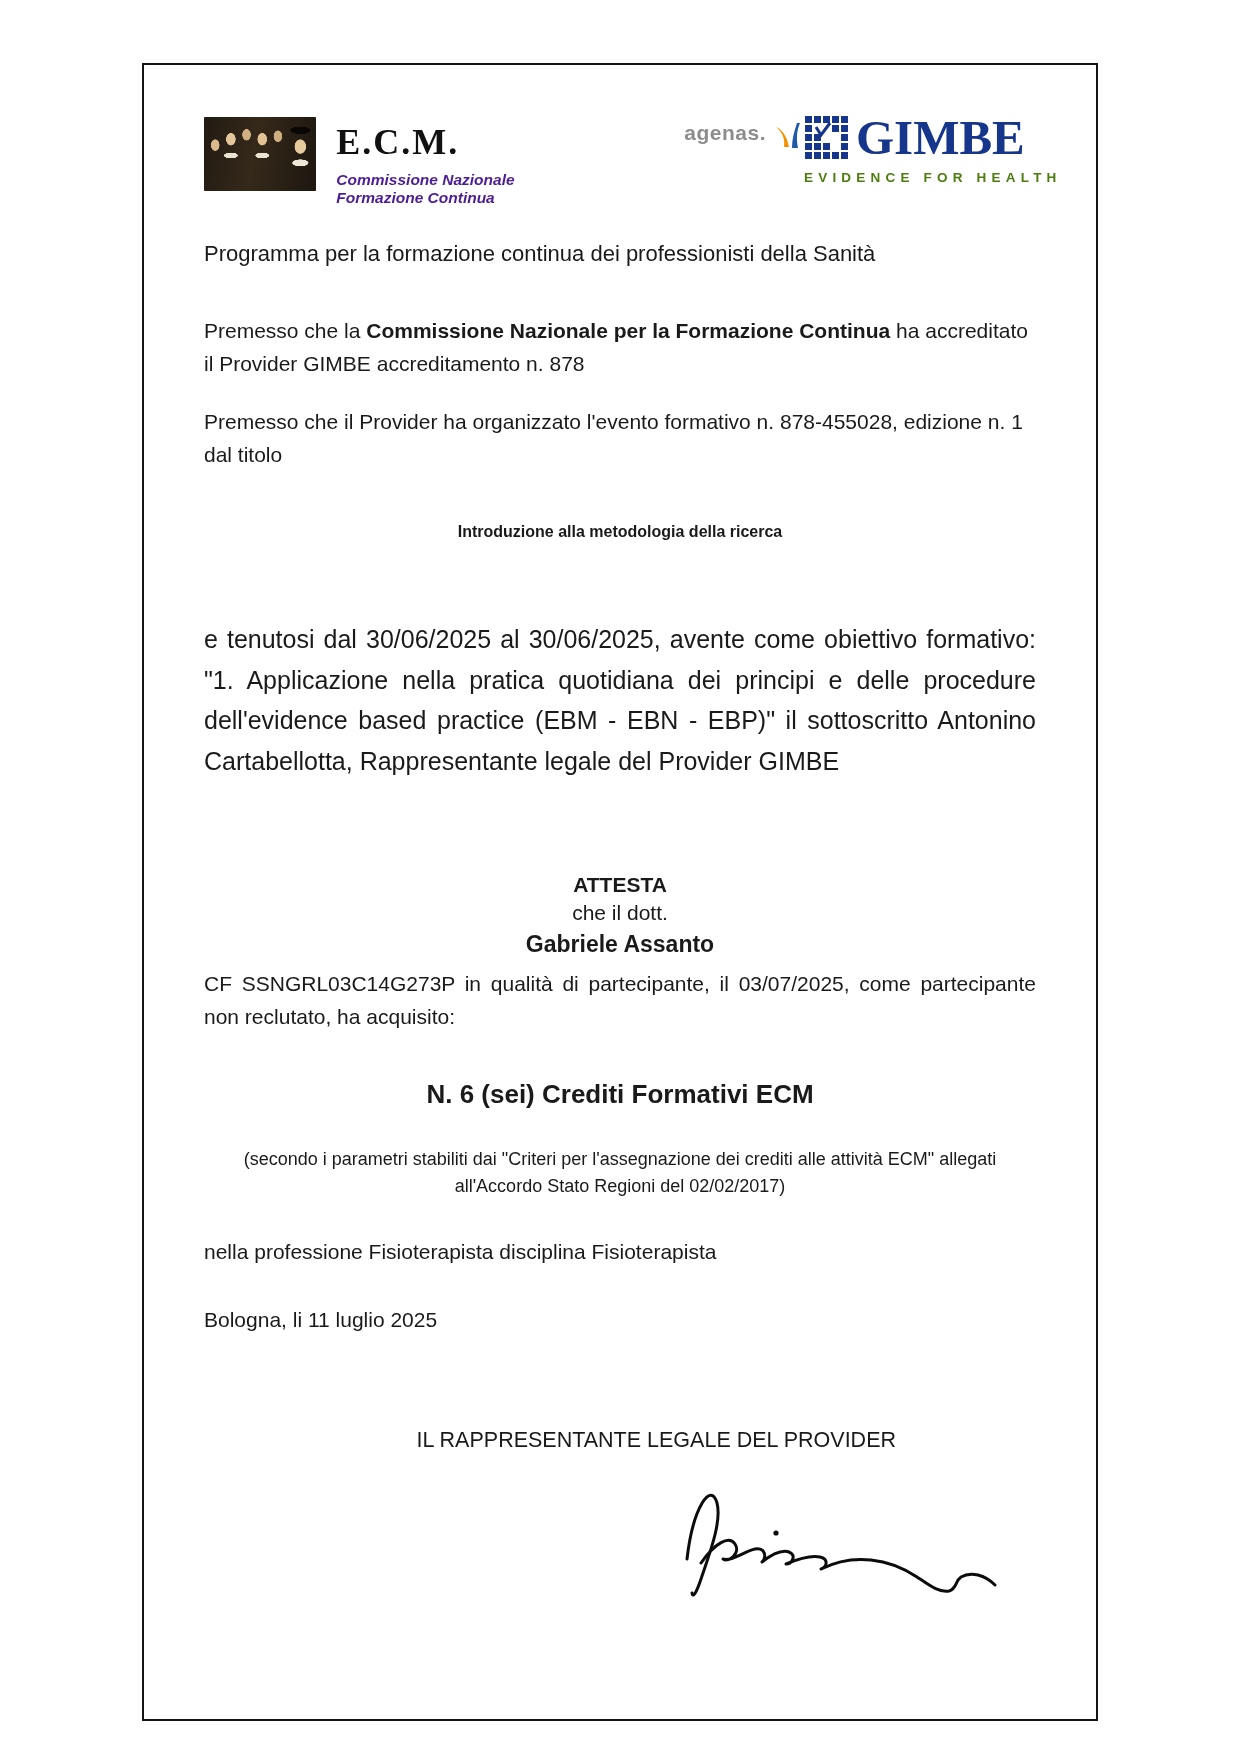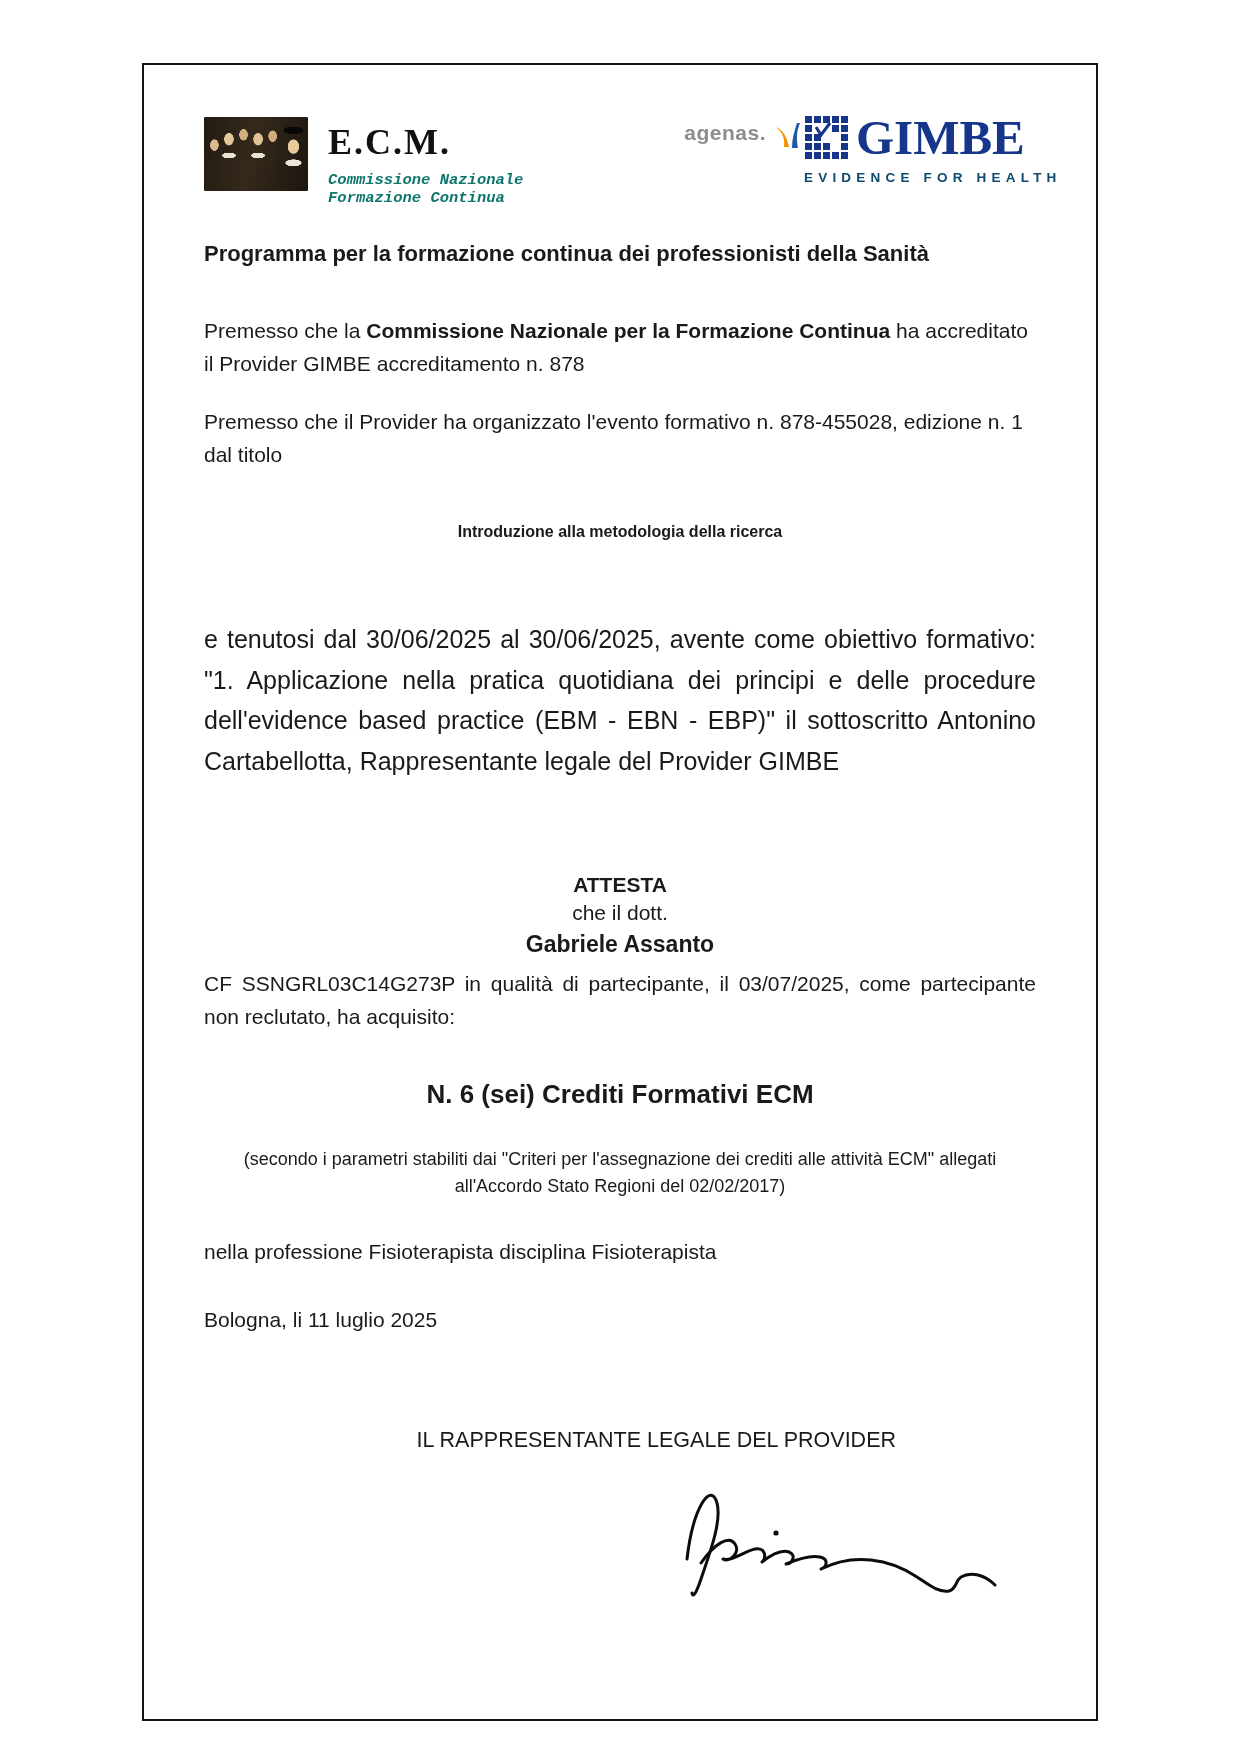--- a/index.html
+++ b/index.html
@@ -38,43 +38,43 @@
       radial-gradient(ellipse 12px 5px at 52% 52%, #e9e4d2 0 55%, rgba(0,0,0,0) 60%),
       radial-gradient(ellipse 14px 6px at 86% 62%, #ece7d6 0 55%, rgba(0,0,0,0) 60%),
       linear-gradient(100deg, #221b13 0%, #35291a 45%, #1d1710 100%);
   }
   .ecm-block { margin-left: 20px; margin-top: 8px; }
   .ecm-title {
     font-family: "Liberation Serif", "DejaVu Serif", serif;
     font-weight: bold; font-size: 36px; letter-spacing: 2px; color: #111;
   }
   .ecm-subtitle {
-    font-family: Liberation Mono, monospace;
-    font-style: italic; font-weight: bold; font-size: 15.5px; color: #0f766e;
+    font-family: Liberation Sans, sans-serif;
+    font-style: italic; font-weight: bold; font-size: 15.5px; color: #4c1d95;
     margin-top: 8px;
   }
   .agenas-block { margin-left: 120px; margin-top: 6px; display: flex; align-items: flex-start; }
   .agenas-text { font-size: 21px; font-weight: bold; color: #8d8d8d; letter-spacing: 0.5px; margin-top: 2px; }
   .agenas-swoosh { margin-left: 4px; }
 
   .gimbe-block { margin-left: auto; margin-top: 2px; width: 232px; }
   .gimbe-top { display: flex; align-items: flex-start; }
   .gimbe-wordmark {
     font-family: "Liberation Serif", "DejaVu Serif", serif;
     font-weight: bold; font-size: 49px; line-height: 1;
     color: #16368c; letter-spacing: 0px; margin-left: 6px; margin-top: -2px;
   }
   .gimbe-tagline {
     margin-top: 5px;
-    font-size: 13.5px; font-weight: bold; color: #0c4a6e;
+    font-size: 13.5px; font-weight: bold; color: #4d7c0f;
     letter-spacing: 5.2px; white-space: nowrap;
   }
 
   
-  .program-title { margin-top: 34px; font-size: 22px; font-weight: bold; }
+  .program-title { margin-top: 34px; font-size: 22px; font-weight: normal; }
   .para { margin-top: 26px; font-size: 21px; line-height: 1.55; }
   .para-first { margin-top: 48px; }
   .bold { font-weight: bold; }
   .course-title { margin-top: 52px; text-align: center; font-size: 16px; font-weight: bold; }
   .event-para { margin-top: 78px; font-size: 25px; line-height: 1.62; text-align: justify; }
 
   .attesta-block { margin-top: 92px; text-align: center; }
   .attesta-heading { font-size: 21px; font-weight: bold; }
   .attesta-sub { font-size: 21px; margin-top: 4px; }
   .recipient-name { font-size: 23px; font-weight: bold; margin-top: 6px; }

